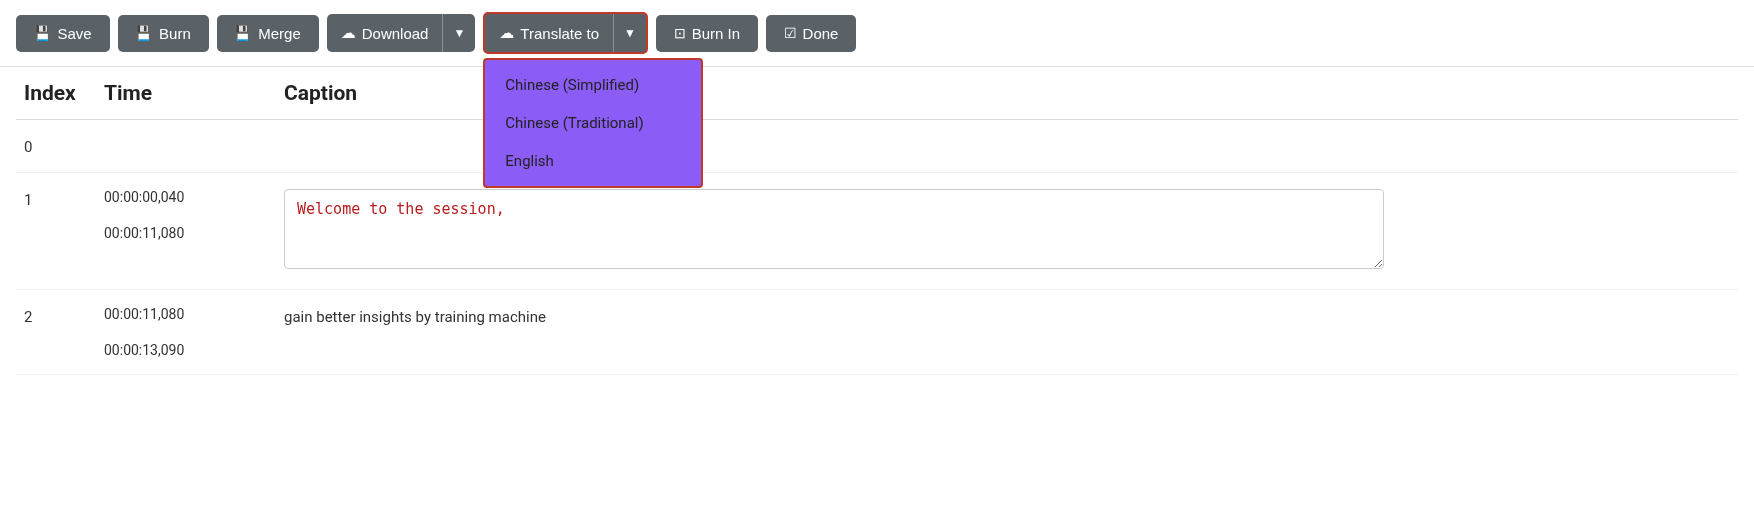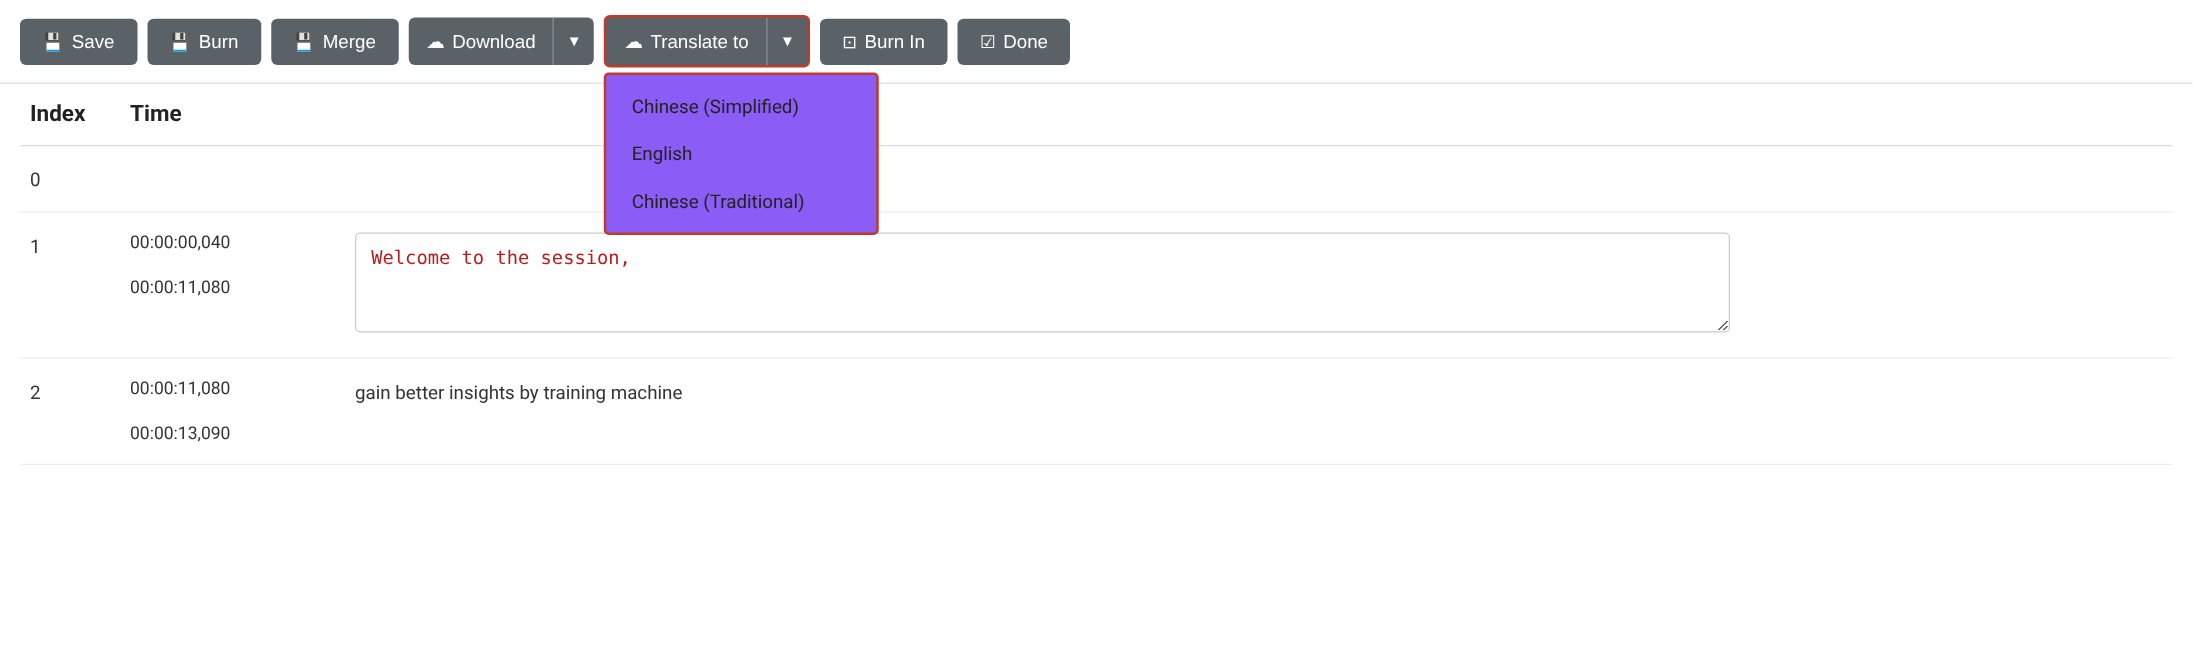--- a/index.html
+++ b/index.html
@@ -138,21 +138,21 @@
     .content-area {
       padding: 0 16px;
     }
 
     .table-header {
       display: grid;
       grid-template-columns: 80px 180px 1fr;
       padding: 14px 8px;
       border-bottom: 1px solid #ddd;
       font-weight: 700;
-      font-size: 18px;
+      font-size: 21px;
     }
 
     .table-row {
       display: grid;
       grid-template-columns: 80px 180px 1fr;
       padding: 16px 8px;
       border-bottom: 1px solid #eee;
       align-items: start;
     }
 
@@ -227,43 +227,44 @@
       <button class="arrow-part">
         <span>▼</span>
       </button>
     </div>
 
     <div class="dropdown-menu">
       <div class="dropdown-menu-item">
         <span>Chinese (Simplified)</span>
       </div>
       <div class="dropdown-menu-item">
-        <span>English</span>
+        <span>Chinese (Traditional)</span>
       </div>
       <div class="dropdown-menu-item">
-        <span>Chinese (Traditional)</span>
+        <span>English</span>
       </div>
     </div>
   </div>
 
   <button class="toolbar-btn">
     <span class="icon">⊡</span>
     <span>Burn In</span>
   </button>
 
   <button class="toolbar-btn">
     <span class="icon">☑</span>
     <span>Done</span>
   </button>
 </div>
 
 <div class="content-area">
   <div class="table-header">
     <div>Index</div>
     <div>Time</div>
+    <div>Caption</div>
   </div>
 
   <div class="table-row">
     <div class="index-cell">0</div>
     <div class="time-cell">
       <span></span>
       <span></span>
     </div>
     <div></div>
   </div>

